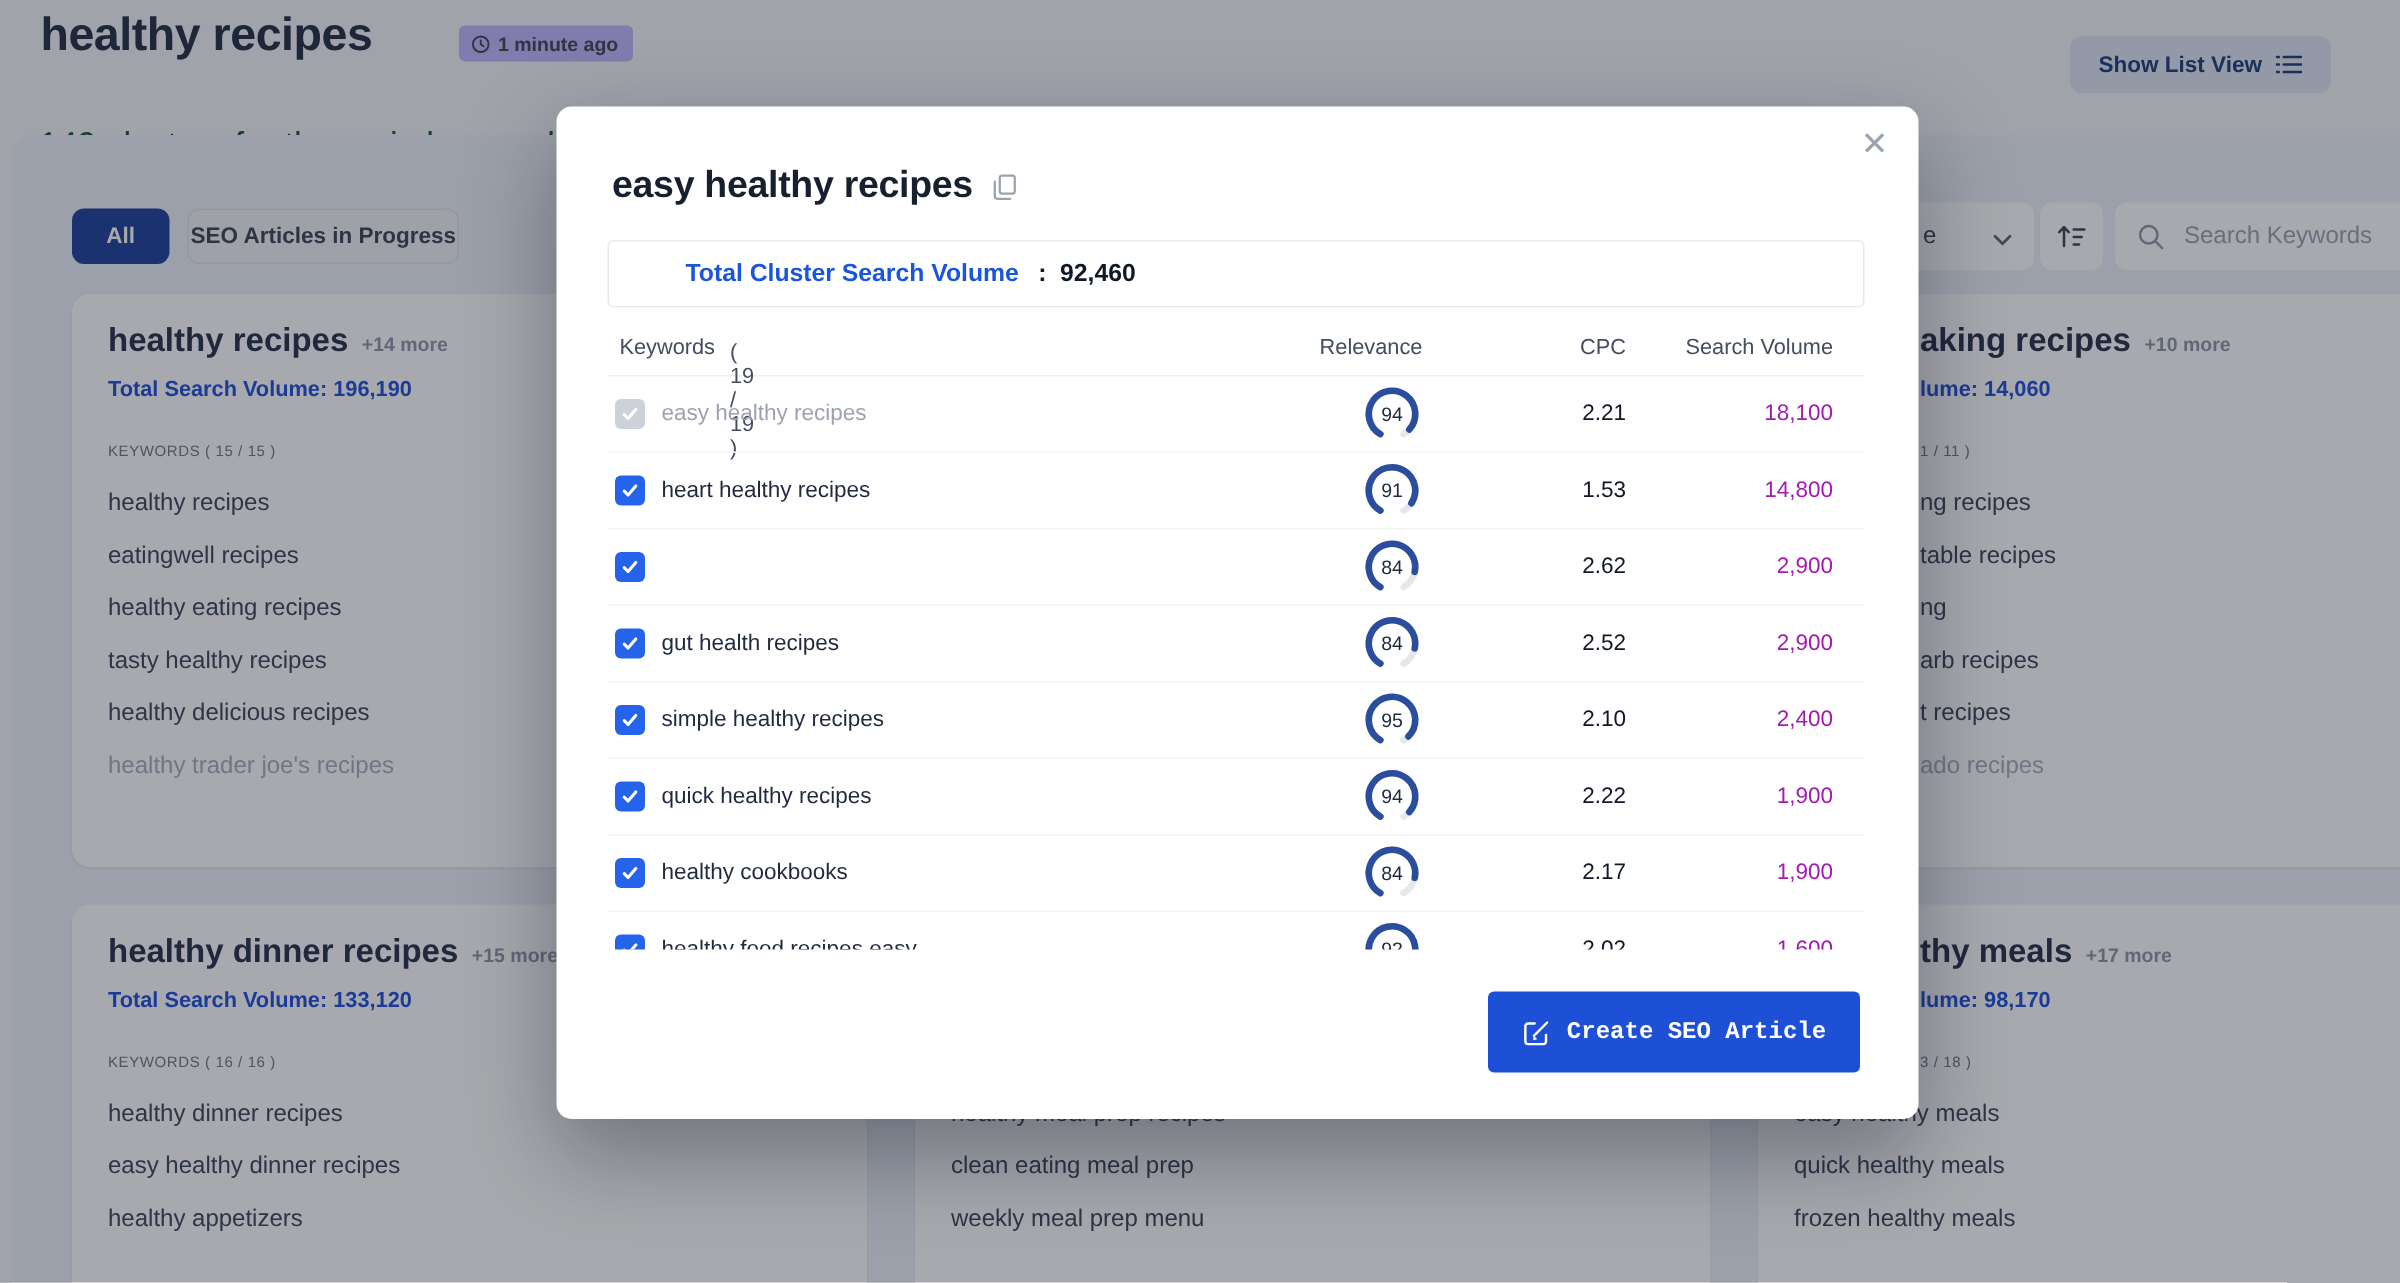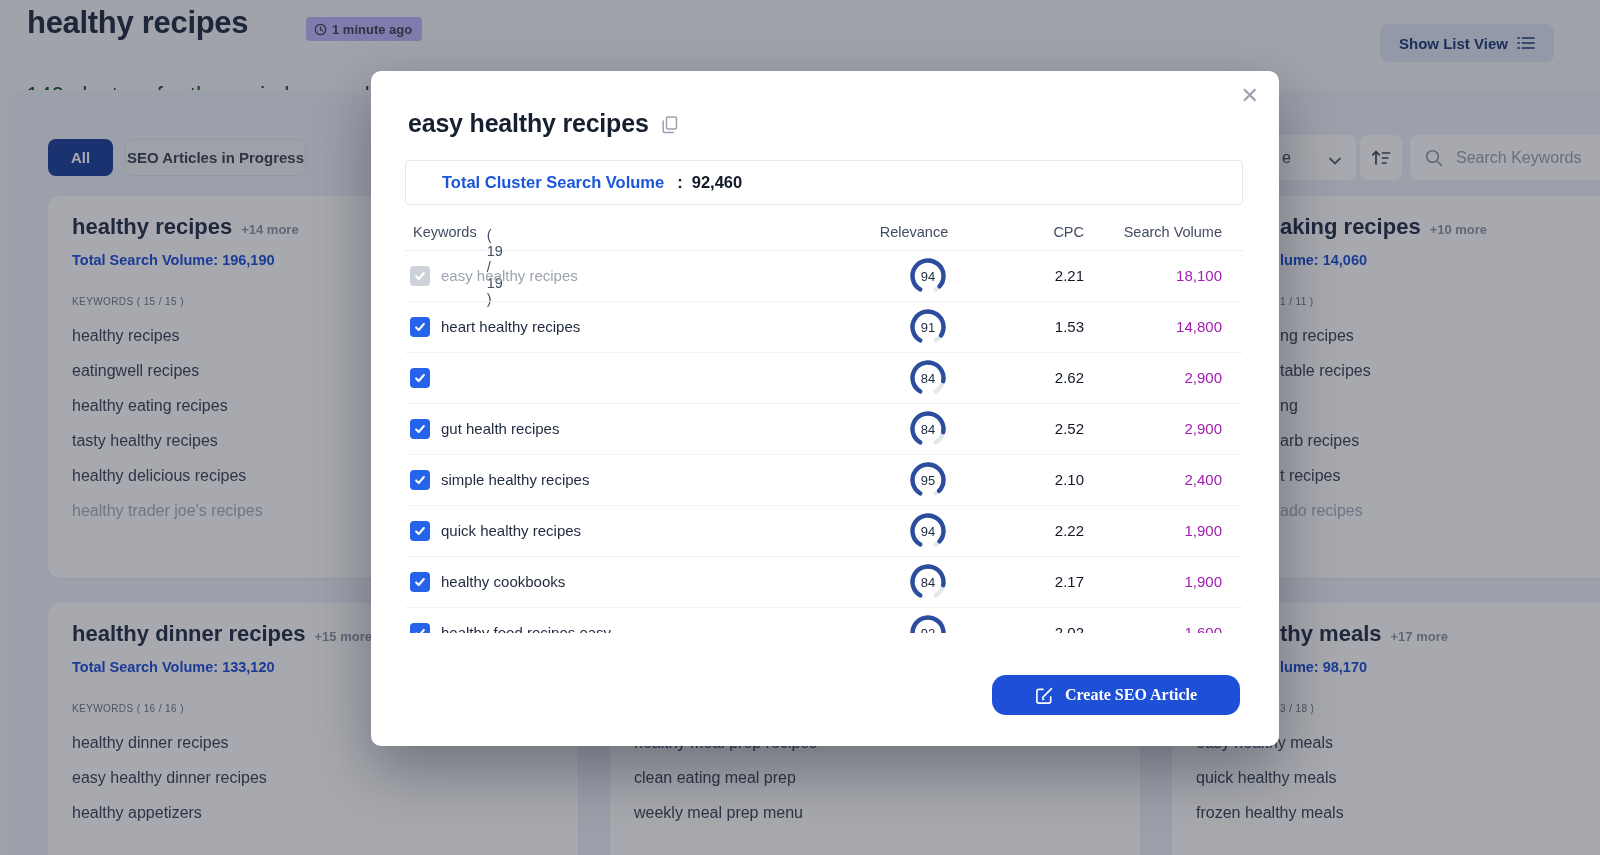--- a/index.html
+++ b/index.html
@@ -50,21 +50,21 @@
   .kw.muted{color:#a6adbb;}
   .frag{left:108px !important;}
   
   .overlay{position:absolute;inset:0;background:rgba(24,28,42,.38);z-index:10;}
   .modal{position:absolute;left:371px;top:71px;width:908px;height:675px;background:#fff;border-radius:10px;z-index:20;
     box-shadow:0 24px 60px rgba(10,14,30,.35);}
   .modal-close{position:absolute;top:14px;right:20px;font-size:22px;line-height:22px;color:#9aa2af;cursor:pointer;}
   .modal-title{position:absolute;left:37px;top:38px;font-size:25px;font-weight:700;color:#16202f;display:flex;align-items:center;gap:13px;letter-spacing:-.2px;}
   .copy-icon{cursor:pointer;display:inline-flex;margin-top:3px;}
   .volume-box{position:absolute;left:34px;top:89px;width:838px;height:45px;border:1px solid #e7e9ee;border-radius:4px;box-sizing:border-box;
-    display:flex;align-items:center;padding-left:36px;font-size:16.5px;}
+    display:flex;align-items:center;padding-left:51px;font-size:16.5px;}
   .vb-label{color:#1a56db;font-weight:700;}
   .vb-sep{margin:0 9px 0 13px;color:#111827;font-weight:700;}
   .vb-value{color:#111827;font-weight:700;}
   .thead{position:absolute;left:34px;right:36px;top:150px;height:29px;font-size:14.5px;color:#424d60;border-bottom:1px solid #edeff3;}
   .thead span{position:absolute;top:3px;}
   .th-kw{left:8px;}
   .th-kw b{font-weight:500;margin-right:10px;}
   .th-rel{left:469px;width:80px;text-align:center;}
   .th-cpc{right:159px;}
   .th-vol{right:21px;}
@@ -72,23 +72,23 @@
   .mrow{position:relative;height:50px;border-bottom:1px solid #f1f3f7;}
   .cb{position:absolute;left:5px;top:15px;width:20px;height:20px;border-radius:4px;background:#2563eb;
     display:flex;align-items:center;justify-content:center;cursor:pointer;}
   .cb-dis{background:#cdd2da;}
   .kwname{position:absolute;left:36px;top:0;line-height:50px;font-size:15px;color:#1f2a3d;}
   .mrow.disabled .kwname{color:#9ca3af;}
   .gauge{position:absolute;left:503px;top:5px;width:40px;height:40px;}
   .gnum{font-size:13px;font-weight:500;fill:#1f2a3d;}
   .cpc{position:absolute;right:159px;top:0;line-height:50px;font-size:15px;color:#111827;}
   .vol{position:absolute;right:21px;top:0;line-height:50px;font-size:15px;color:#a21caf;}
-  .create-btn{position:absolute;right:39px;bottom:31px;width:248px;height:40px;background:#1d4fd7;border-radius:14px;border:none;
+  .create-btn{position:absolute;right:39px;bottom:31px;width:248px;height:54px;background:#1d4fd7;border-radius:4px;border:none;
     display:flex;align-items:center;justify-content:center;gap:11px;color:#fff;font-size:16px;font-weight:700;cursor:pointer;
-    font-family:Liberation Serif, serif;}
+    font-family:Liberation Mono, monospace;}
 </style>
 </head>
 <body>
 
 <div>
   <div class="page-title">healthy recipes</div>
   <div class="time-badge">
     <span style="display:inline-flex;">
       <svg width="13" height="13" viewBox="0 0 14 14">
           <circle cx="7" cy="7" r="5.6" fill="none" stroke="#3c4453" stroke-width="1.4"></circle>

